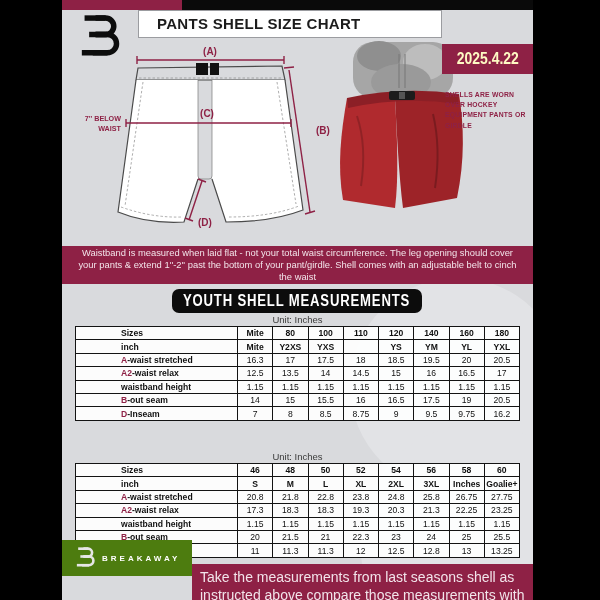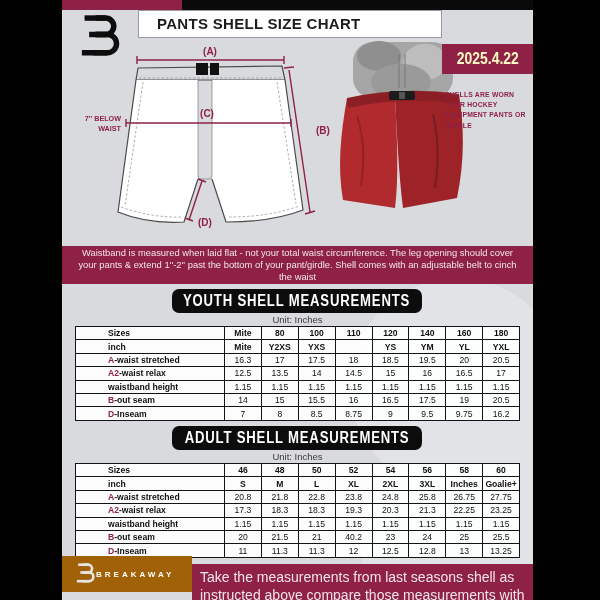--- a/index.html
+++ b/index.html
@@ -39,27 +39,27 @@
   .sec-adult{top:426px;}
   .unit{width:471px;left:0;text-align:center;font-size:9.5px;color:#3c3c3c;z-index:2;}
   .unit-youth{top:314px;}
   .unit-adult{top:451px;}
   
   .tbl{left:13px;z-index:2;}
   .tbl-youth{top:326px;}
   .tbl-adult{top:463px;}
   table{border-collapse:collapse;table-layout:fixed;width:445px;background:rgba(255,255,255,.9);}
   td{border:1px solid #131313;height:12.4px;font-size:8.6px;color:#101010;padding:0;overflow:hidden;white-space:nowrap;}
-  td.lbl{width:116px;text-align:left;padding-left:32px;font-weight:bold;}
+  td.lbl{width:116px;text-align:left;padding-left:45px;font-weight:bold;}
   td.val{text-align:center;}
   td.hdr{font-weight:bold;}
   .pfx{color:#8e2145;font-weight:bold;}
   
-  .foot-black{left:0;top:556px;width:130px;height:36px;background:#a16207;z-index:2;
-              display:flex;align-items:center;padding-left:14px;box-sizing:border-box;}
+  .foot-black{left:0;top:540px;width:130px;height:36px;background:#4d7c0f;z-index:2;
+              display:flex;align-items:center;gap:6px;padding-left:14px;box-sizing:border-box;}
   .brandname{color:#fff;font-size:8px;font-weight:bold;letter-spacing:3px;}
   .foot-maroon{left:130px;top:564px;width:341px;height:36px;background:#8e2145;z-index:2;
                box-sizing:border-box;padding:4px 8px;}
   .foot-maroon .txt{color:#f2e4ea;font-size:14px;font-weight:normal;line-height:1.3;}
   
   .mline{stroke:#8e2145;stroke-width:1.4;fill:none;}
   .mlab{fill:#8e2145;font-weight:bold;font-size:10px;font-family:"Liberation Sans",sans-serif;}
   .outline{stroke:#4a4a4a;stroke-width:1.2;fill:none;}
   .thin{stroke:#7a7a7a;stroke-width:.7;fill:none;}
   .dash{stroke:#8a8a8a;stroke-width:.7;fill:none;stroke-dasharray:2.5 2;}
@@ -249,23 +249,20 @@
               <td class="val">8.75</td>
               <td class="val">9</td>
               <td class="val">9.5</td>
               <td class="val">9.75</td>
               <td class="val">16.2</td>
             </tr>
           </tbody>
       </table>
     </div>
 
-    <div class="abs secbox sec-adult">
-      <span class="cond">ADULT SHELL MEASUREMENTS</span>
-    </div>
     <div class="abs unit unit-adult">Unit: Inches</div>
     <div class="abs tbl tbl-adult">
       <table>
         <tbody>
             <tr>
               <td class="lbl">Sizes</td>
               <td class="val hdr">46</td>
               <td class="val hdr">48</td>
               <td class="val hdr">50</td>
               <td class="val hdr">52</td>
@@ -316,21 +313,21 @@
               <td class="val">1.15</td>
               <td class="val">1.15</td>
               <td class="val">1.15</td>
               <td class="val">1.15</td>
             </tr>
             <tr>
               <td class="lbl"><span class="pfx">B</span>-out seam</td>
               <td class="val">20</td>
               <td class="val">21.5</td>
               <td class="val">21</td>
-              <td class="val">40.2</td>
+              <td class="val">22.3</td>
               <td class="val">23</td>
               <td class="val">24</td>
               <td class="val">25</td>
               <td class="val">25.5</td>
             </tr>
             <tr>
               <td class="lbl"><span class="pfx">D</span>-Inseam</td>
               <td class="val">11</td>
               <td class="val">11.3</td>
               <td class="val">11.3</td>

